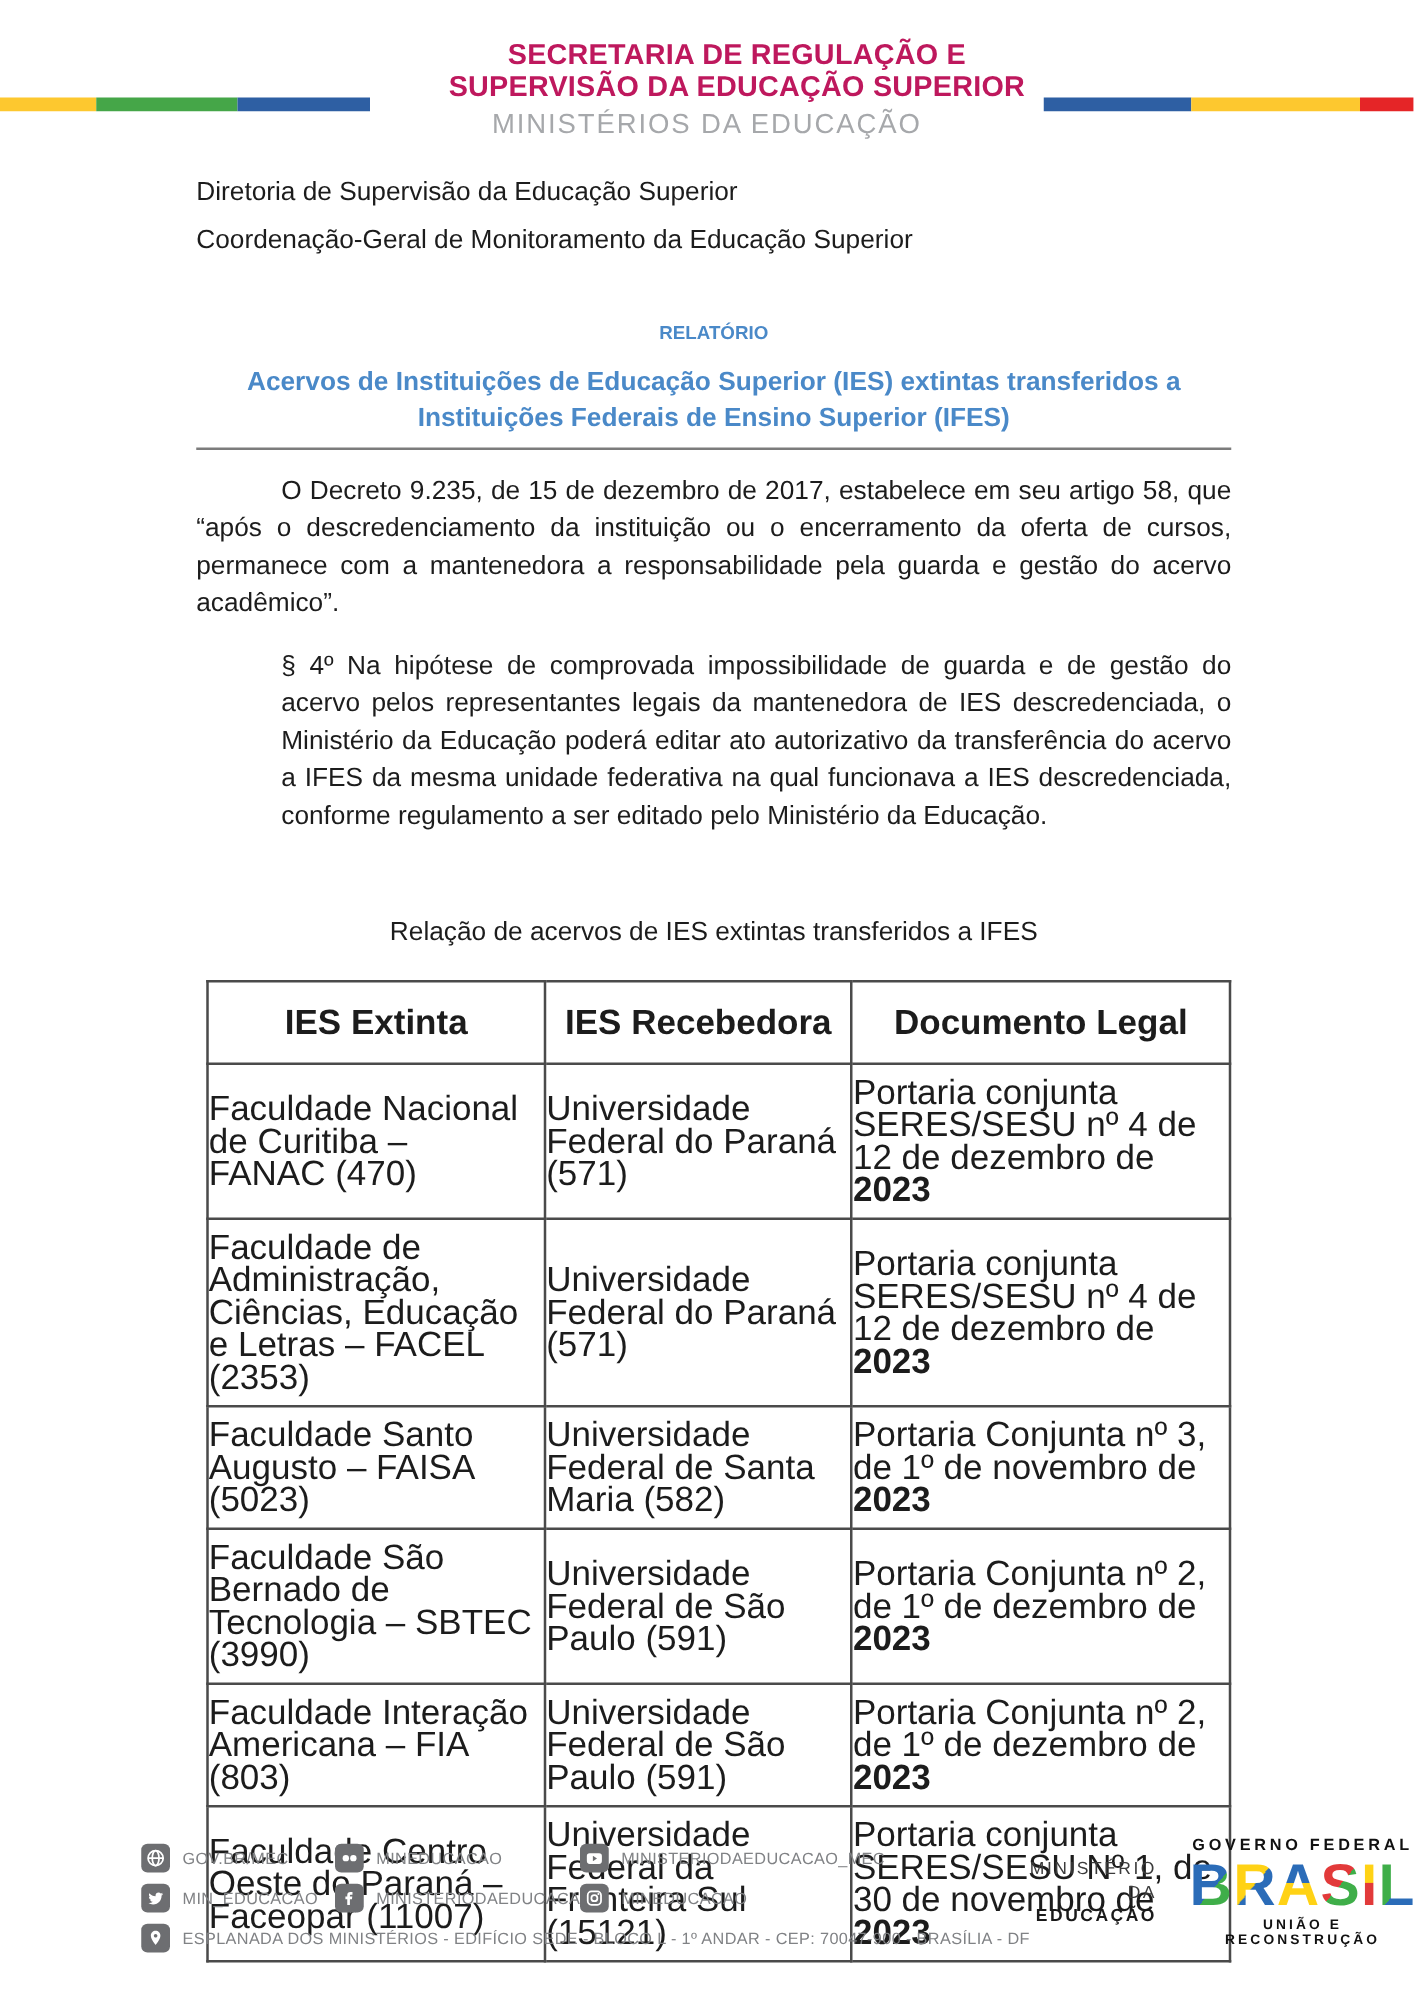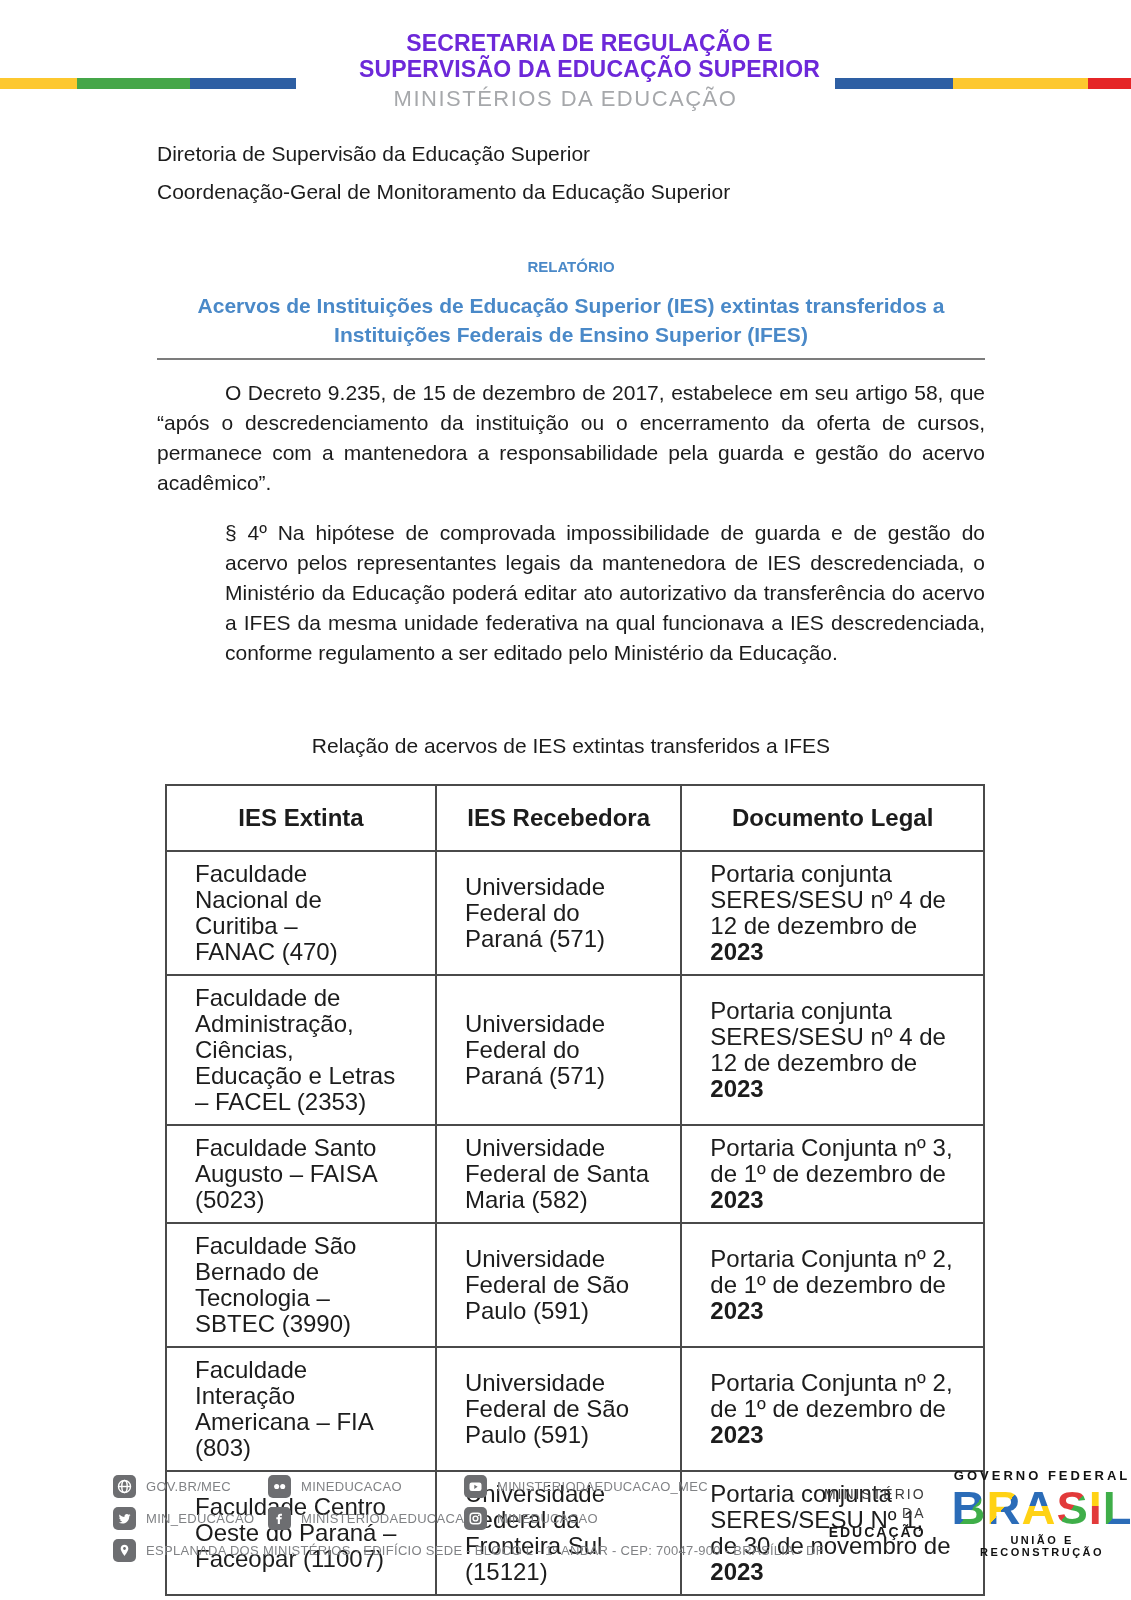--- a/index.html
+++ b/index.html
@@ -2,21 +2,21 @@
 <html lang="pt-BR"><head>
 <meta charset="utf-8">
 <style>
   * { margin:0; padding:0; box-sizing:border-box; }
   html,body { background:#ffffff; }
   body { font-family:"Liberation Sans","DejaVu Sans",sans-serif; color:#1c1c1c; }
   .page { position:relative; width:1131px; height:1600px; margin:0 auto; background:#fff; overflow:hidden; }
 
   
   .letterhead { position:relative; padding-top:30px; text-align:center; }
-  .org-line { font-weight:bold; font-size:23px; line-height:26px; color:#6d28d9; letter-spacing:.2px;margin-left:48px; }
+  .org-line { font-weight:bold; font-size:23px; line-height:26px; color:#be185d; letter-spacing:.2px;margin-left:48px; }
   .org-ministry { font-size:22px; line-height:30px; color:#a6a8ab; letter-spacing:1.5px; font-weight:normal; margin-top:2px; }
   .bar { position:absolute; top:78px; height:11px; display:flex; }
   .bar-left { left:0; width:296px; }
   .bar-right { left:835px; width:296px; }
   .bar span { display:block; height:100%; }
   .bar-left .c1{width:77px;} .bar-left .c2{width:113px;} .bar-left .c3{width:106px;}
   .bar-right .c1{width:118px;} .bar-right .c2{width:135px;} .bar-right .c3{width:43px;}
 
   
   .content { padding:0 146px 0 157px; }
@@ -28,21 +28,21 @@
   .subtitle-rule { border:none; border-top:2.5px solid #7c7c7c; margin-top:9px; }
 
   p.body-par { font-size:21px; line-height:30px; text-align:justify; text-indent:68px; margin-top:18px; }
   .quote { font-size:21px; line-height:30px; text-align:justify; margin:20px 0 0 68px; }
   .closing { margin-top:20px; }
 
   
   .table-caption { text-align:center; font-size:21px; margin-top:66px; }
   table.ies { border-collapse:collapse; margin:26px 0 0 8px; width:820px; table-layout:fixed; }
   table.ies col.c1{width:33%;} table.ies col.c2{width:30%;} table.ies col.c3{width:37%;}
-  table.ies th, table.ies td { border:2px solid #4a4a4a; vertical-align:middle; font-size:24px; line-height:26px; padding:9px 28px; text-align:left; white-space:pre-line; }
+  table.ies th, table.ies td { border:2px solid #4a4a4a; vertical-align:middle; font-size:28px; line-height:26px; padding:9px 0; text-align:left; white-space:pre-line; }
   table.ies th { text-align:center; font-weight:bold; height:66px; }
   table.ies td strong { font-weight:bold; }
 
   
   .footer { position:absolute; left:113px; right:40px; bottom:32px; display:flex; justify-content:space-between; align-items:center; }
   .social { display:flex; flex-direction:column; gap:9px; }
   .social-row { display:flex; }
   .social-item { display:flex; align-items:center; gap:10px; }
   .social-row .w1 { width:155px; } .social-row .w2 { width:196px; }
   .s-icon { width:23px; height:23px; border-radius:5px; background:#6d6e71; display:flex; align-items:center; justify-content:center; flex:none; }
@@ -122,21 +122,21 @@
           <td><span>Portaria conjunta SERES/SESU nº 4 de 12 de dezembro de </span><strong>2023</strong></td>
         </tr>
         <tr>
           <td>Faculdade de Administração, Ciências, Educação e Letras – FACEL (2353)</td>
           <td>Universidade Federal do Paraná (571)</td>
           <td><span>Portaria conjunta SERES/SESU nº 4 de 12 de dezembro de </span><strong>2023</strong></td>
         </tr>
         <tr>
           <td>Faculdade Santo Augusto – FAISA (5023)</td>
           <td>Universidade Federal de Santa Maria (582)</td>
-          <td><span>Portaria Conjunta nº 3, de 1º de dezembro de </span><strong>2023</strong></td>
+          <td><span>Portaria Conjunta nº 3, de 1º de novembro de </span><strong>2023</strong></td>
         </tr>
         <tr>
           <td>Faculdade São Bernado de Tecnologia – SBTEC (3990)</td>
           <td>Universidade Federal de São Paulo (591)</td>
           <td><span>Portaria Conjunta nº 2, de 1º de dezembro de </span><strong>2023</strong></td>
         </tr>
         <tr>
           <td>Faculdade Interação Americana – FIA (803)</td>
           <td>Universidade Federal de São Paulo (591)</td>
           <td><span>Portaria Conjunta nº 2, de 1º de dezembro de </span><strong>2023</strong></td>

